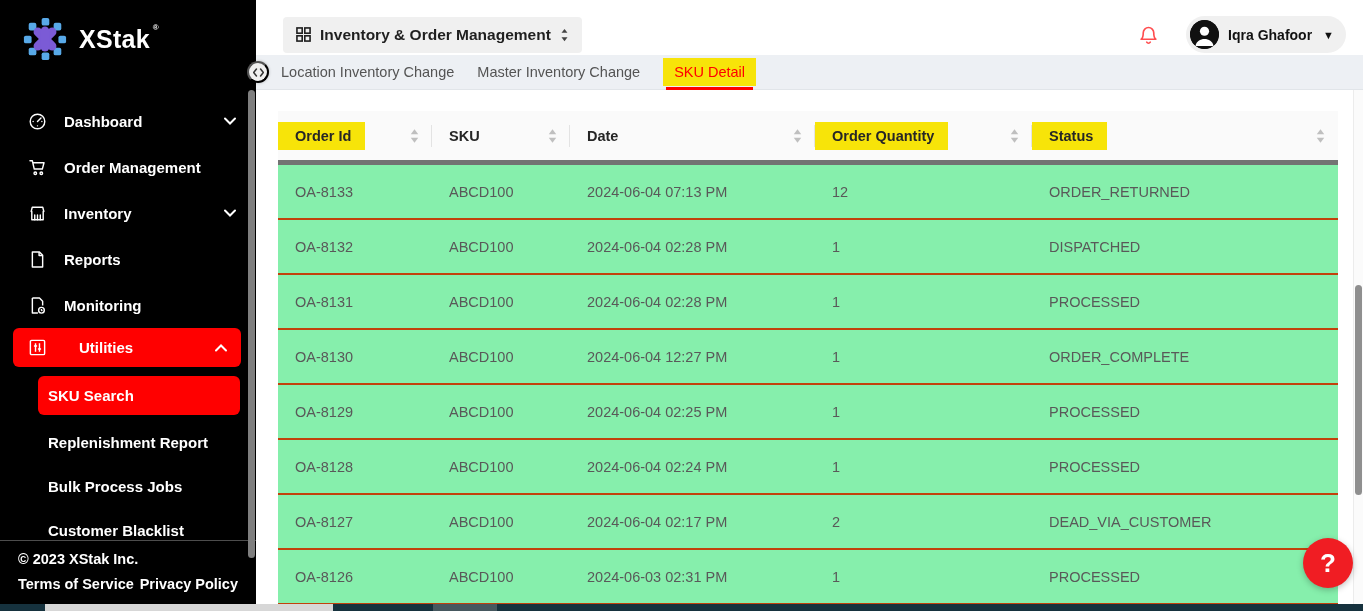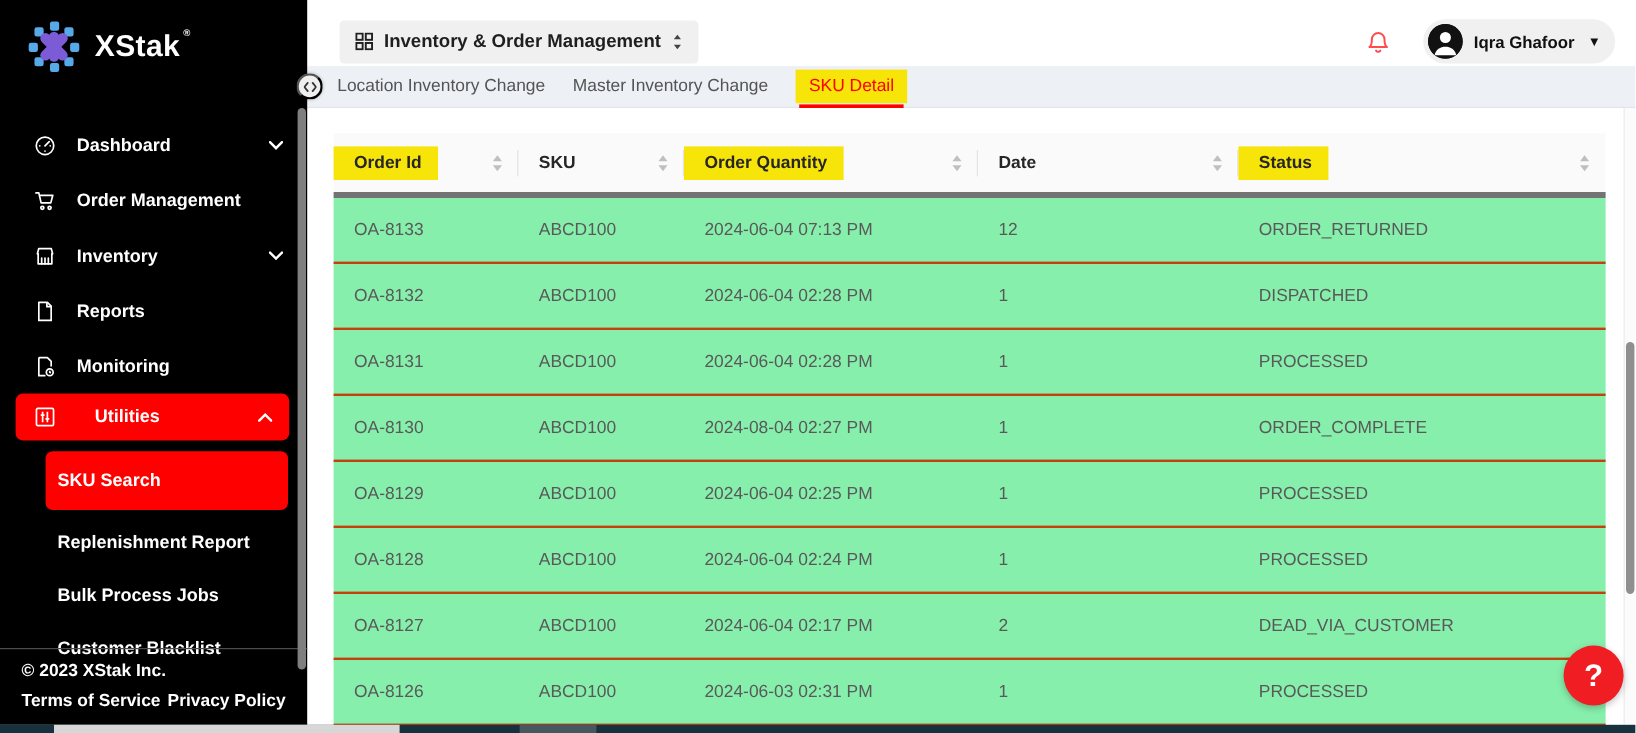--- a/index.html
+++ b/index.html
@@ -16,21 +16,21 @@
   .logo-mark { width:46px; height:46px; flex:0 0 auto; }
   .logo-text { font-size:25px; font-weight:bold; letter-spacing:.3px; position:relative; }
   .logo-text .reg { position:absolute; top:-2px; right:-9px; font-size:8px; }
   .nav { margin-top:36px; list-style:none; }
   .nav-item { display:flex; align-items:center; gap:17px; height:46px; padding:0 20px 0 28px; font-size:15px; font-weight:bold; cursor:pointer; }
   .nav-item .nav-icon { width:19px; height:19px; flex:0 0 auto; display:flex; }
   .nav-item .chev { margin-left:auto; display:flex; }
   .nav-item--active { background:#ff0000; margin:0 15px 0 13px; padding:0 14px 0 15px; border-radius:6px; height:39px;gap:32px; }
   .sub-nav { list-style:none; margin-top:9px; }
   .sub-item { display:flex; align-items:center; height:44px; padding-left:48px; font-size:15px; font-weight:bold; cursor:pointer; }
-  .sub-item--active { background:#ff0000; margin:0 16px 5px 38px; padding-left:10px; height:49px; border-radius:6px; }
+  .sub-item--active { background:#ff0000; margin:0 16px 5px 38px; padding-left:10px; height:39px; border-radius:6px; }
   .sidebar-footer { position:absolute; left:0; bottom:0; width:100%; border-top:1px solid #4d4d4d; padding:10px 18px 12px 18px; font-weight:bold; font-size:14.5px; }
   .footer-links { display:flex; justify-content:space-between; margin-top:9px; }
   .footer-link { cursor:pointer; }
 
   
   .collapse-btn { position:absolute; left:247px; top:61px; width:22px; height:22px; border-radius:50%; background:#efefef; display:flex; align-items:center; justify-content:center; z-index:9; cursor:pointer; box-shadow:0 0 3px rgba(0,0,0,.25); }
   .edge-bar { position:absolute; left:248px; top:90px; width:7px; height:468px; background:#7f7f7f; border-radius:4px; z-index:8; }
 
   
   .topbar { position:absolute; left:256px; top:0; width:1107px; height:69px; background:#fff; display:flex; align-items:center; padding:0 17px 0 27px; }
@@ -270,32 +270,32 @@
         <span class="sorter">
           <svg width="9" height="6" viewBox="0 0 10 6">
               <path d="M5 0l4.2 5.6H.8z" fill="#bfbfbf"></path>
             </svg>
           <svg width="9" height="6" viewBox="0 0 10 6">
               <path d="M5 6L.8.4h8.4z" fill="#bfbfbf"></path>
             </svg>
         </span>
       </div>
       <div class="th">
+        <span class="th-label">Date</span>
+        <span class="sorter">
+          <svg width="9" height="6" viewBox="0 0 10 6">
+              <path d="M5 0l4.2 5.6H.8z" fill="#bfbfbf"></path>
+            </svg>
+          <svg width="9" height="6" viewBox="0 0 10 6">
+              <path d="M5 6L.8.4h8.4z" fill="#bfbfbf"></path>
+            </svg>
+        </span>
+      </div>
+      <div class="th">
         <span class="th-label th-label--hl">Order Quantity</span>
-        <span class="sorter">
-          <svg width="9" height="6" viewBox="0 0 10 6">
-              <path d="M5 0l4.2 5.6H.8z" fill="#bfbfbf"></path>
-            </svg>
-          <svg width="9" height="6" viewBox="0 0 10 6">
-              <path d="M5 6L.8.4h8.4z" fill="#bfbfbf"></path>
-            </svg>
-        </span>
-      </div>
-      <div class="th">
-        <span class="th-label">Date</span>
         <span class="sorter">
           <svg width="9" height="6" viewBox="0 0 10 6">
               <path d="M5 0l4.2 5.6H.8z" fill="#bfbfbf"></path>
             </svg>
           <svg width="9" height="6" viewBox="0 0 10 6">
               <path d="M5 6L.8.4h8.4z" fill="#bfbfbf"></path>
             </svg>
         </span>
       </div>
       <div class="th">
@@ -331,21 +331,21 @@
     <div class="td">OA-8131</div>
     <div class="td">ABCD100</div>
     <div class="td">2024-06-04 02:28 PM</div>
     <div class="td">1</div>
     <div class="td">PROCESSED</div>
   </div>
 
   <div class="t-row">
     <div class="td">OA-8130</div>
     <div class="td">ABCD100</div>
-    <div class="td">2024-08-04 02:27 PM</div>
+    <div class="td">2024-06-04 12:27 PM</div>
     <div class="td">1</div>
     <div class="td">ORDER_COMPLETE</div>
   </div>
 
   <div class="t-row">
     <div class="td">OA-8129</div>
     <div class="td">ABCD100</div>
     <div class="td">2024-06-04 02:25 PM</div>
     <div class="td">1</div>
     <div class="td">PROCESSED</div>

